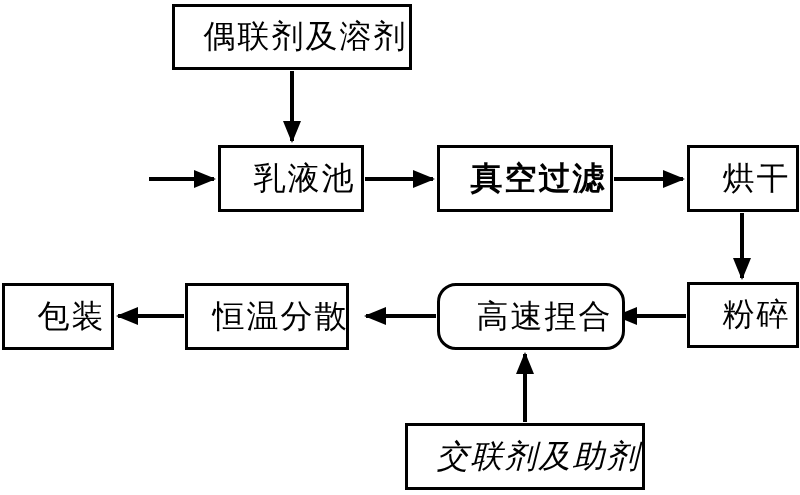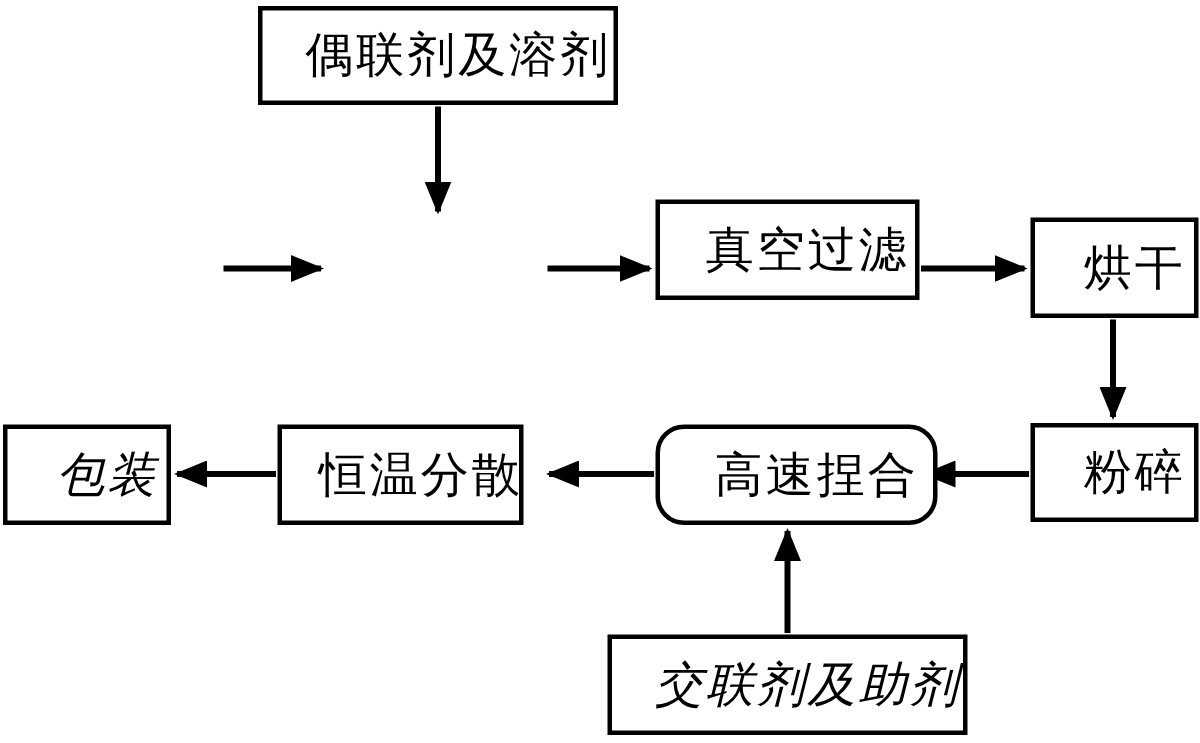--- a/index.html
+++ b/index.html
@@ -55,28 +55,29 @@
     <line x1="742" y1="213" x2="742" y2="278" stroke="#000000" stroke-width="4" marker-end="url(#ah)"></line>
     <line x1="686" y1="316" x2="617" y2="316" stroke="#000000" stroke-width="4" marker-end="url(#ah)"></line>
     <line x1="436" y1="316" x2="366" y2="316" stroke="#000000" stroke-width="4" marker-end="url(#ah)"></line>
     <line x1="184" y1="316" x2="118" y2="316" stroke="#000000" stroke-width="4" marker-end="url(#ah)"></line>
     <line x1="525" y1="422" x2="525" y2="354" stroke="#000000" stroke-width="4" marker-end="url(#ah)"></line>
   </svg>
 
   <div class="node" style="left:172px; top:4px; width:240px; height:66px;">偶联剂及溶剂</div>
 
 
+  <div class="node" style="left:218px; top:145px; width:146px; height:67px;">乳液池</div>
 
-  <div class="node" style="left:437px; top:133px; width:176px; height:67px;">真空过滤</div>
+  <div class="node" style="left:437px; top:145px; width:176px; height:67px;font-weight:bold;">真空过滤</div>
 
   <div class="node" style="left:687px; top:282px; width:112px; height:66px;">粉碎</div>
 
   <div class="node" style="left:687px; top:145px; width:112px; height:67px;">烘干</div>
 
   <div class="node" style="left:437px; top:283px; width:188px; height:67px;border-radius:19px;">高速捏合</div>
 
   <div class="node" style="left:185px; top:283px; width:164px; height:67px;">恒温分散</div>
 
-  <div class="node" style="left:2px; top:283px; width:112px; height:67px;font-style:italic;">包装</div>
+  <div class="node" style="left:2px; top:283px; width:112px; height:67px;">包装</div>
 
   <div class="node" style="left:405px; top:423px; width:240px; height:67px;font-style:italic;">交联剂及助剂</div>
 
 </div>
 
 </body></html>

